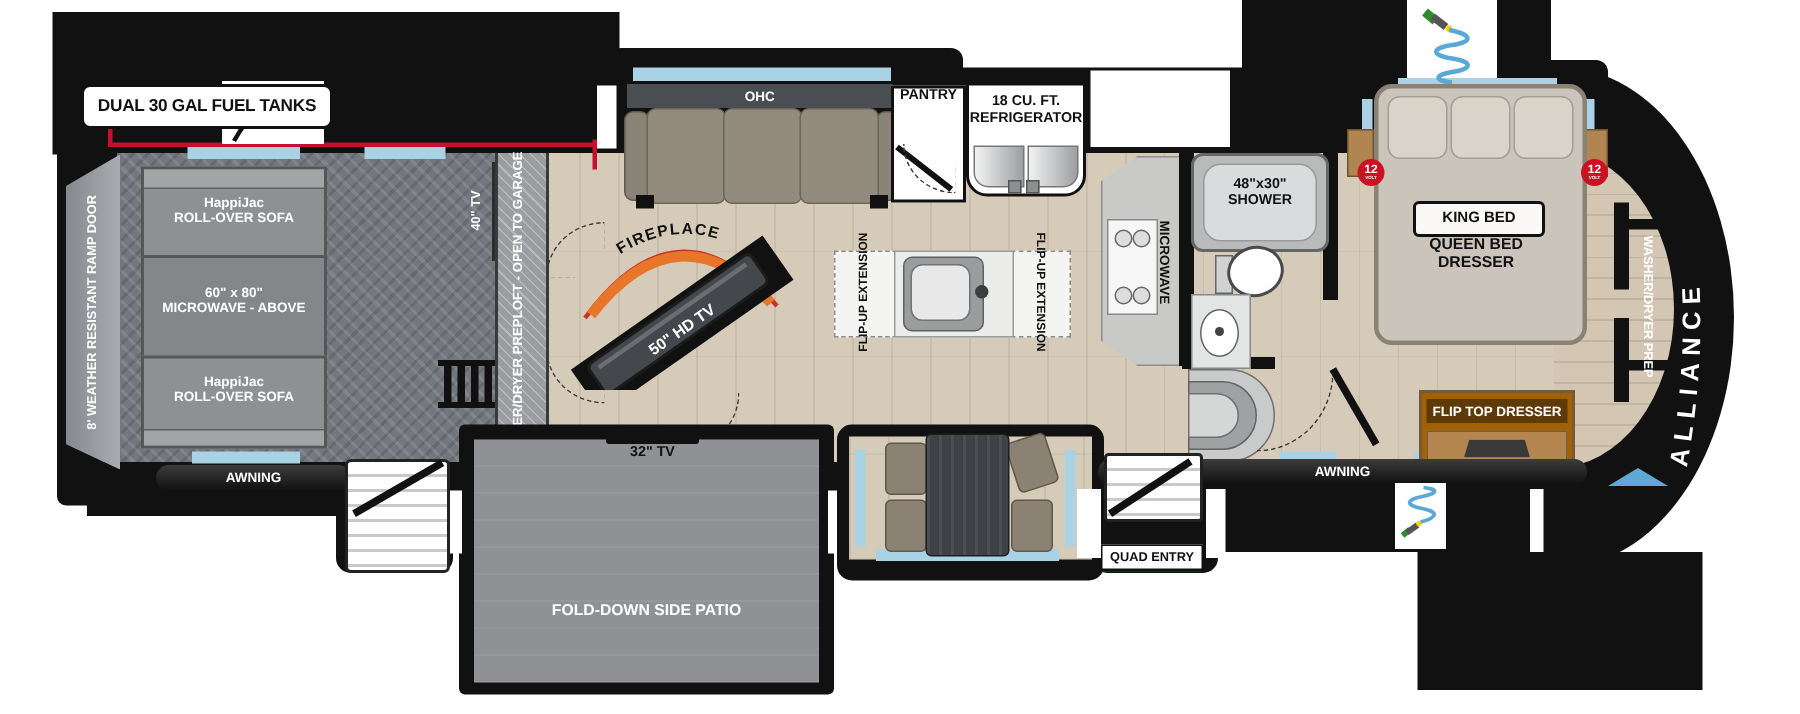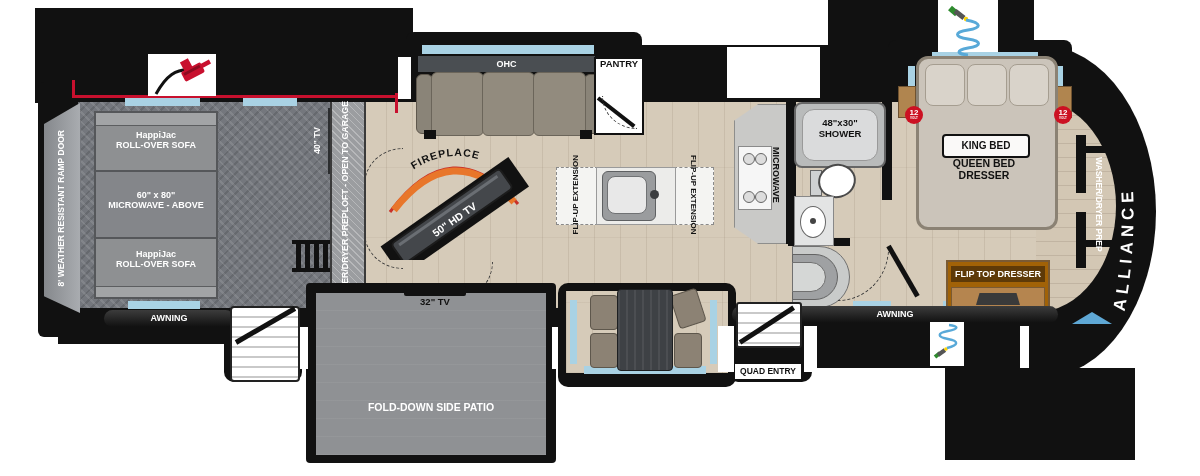--- a/index.html
+++ b/index.html
@@ -119,20 +119,28 @@
   <div class="a" style="left:533px;top:72px;width:51px;height:62px;background:#928b7e;border:1.5px solid #6b655a;border-radius:6px;"></div>
   <div class="a blk" style="left:424px;top:130px;width:12px;height:9px;"></div>
   <div class="a blk" style="left:580px;top:130px;width:12px;height:9px;"></div>
 
   <div class="a" style="left:594px;top:57px;width:46px;height:74px;background:#fff;border:2px solid #111;">
     <div class="t" style="font-size:9.5px;">PANTRY</div>
   </div>
   <div class="a blk" style="left:598px;top:96px;width:46px;height:4px;transform:rotate(38deg);transform-origin:0 50%;"></div>
   <div class="a dash" style="left:602px;top:96px;width:34px;height:32px;border-right:none;border-top:none;border-radius:0 0 0 100%;"></div>
 
+  <div class="a" style="left:644px;top:55px;width:76px;height:72px;background:#fff;border:2px solid #111;border-radius:0 0 14px 14px;">
+    <div class="t" style="font-size:9.5px;margin-top:6px;">18 CU. FT.</div>
+    <div class="t" style="font-size:9.5px;">REFRIGERATOR</div>
+    <div style="position:absolute;left:3px;bottom:4px;width:32px;height:26px;background:linear-gradient(90deg,#f2f2f2,#9d9fa1);border:1px solid #777;border-radius:0 0 0 10px;"></div>
+    <div style="position:absolute;right:3px;bottom:4px;width:32px;height:26px;background:linear-gradient(90deg,#f2f2f2,#9d9fa1);border:1px solid #777;border-radius:0 0 10px 0;"></div>
+    <div style="position:absolute;left:26px;bottom:0px;width:7px;height:7px;background:#8d8f91;border:1px solid #555;"></div>
+    <div style="position:absolute;left:38px;bottom:0px;width:7px;height:7px;background:#8d8f91;border:1px solid #555;"></div>
+  </div>
 
   <div class="a" style="left:556px;top:167px;width:40px;height:56px;background:#f4f4f2;border:1.5px dashed #8a8a8a;"></div>
   <div class="a" style="left:674px;top:167px;width:38px;height:56px;background:#f4f4f2;border:1.5px dashed #8a8a8a;"></div>
   <div class="a" style="left:596px;top:167px;width:78px;height:56px;background:#ececea;border:1.5px solid #9a9a9a;"></div>
   <div class="a" style="left:602px;top:171px;width:52px;height:48px;background:#9a9c9e;border-radius:6px;border:1.5px solid #5e6062;"></div>
   <div class="a" style="left:607px;top:176px;width:38px;height:36px;background:#e8e8e8;border:1.5px solid #707274;border-radius:8px;"></div>
   <div class="a" style="left:650px;top:190px;width:9px;height:9px;background:#3c3e40;border-radius:50%;"></div>
   <div class="a cen" style="left:560px;top:170px;width:32px;height:50px;">
     <div class="t vu" style="font-size:8px;">FLIP-UP EXTENSION</div>
   </div>
@@ -301,14 +309,17 @@
   <div class="a" style="left:148px;top:54px;width:68px;height:42px;background:#fff;"></div>
   <svg class="a" style="left:148px;top:54px;" width="68" height="42" viewBox="0 0 68 42">
     <path d="M8,40 C18,22 28,14 44,16" stroke="#111" stroke-width="3" fill="none"></path>
     <g transform="rotate(-28 46 18)">
       <rect x="34" y="12" width="22" height="11" rx="2" fill="#c8102e"></rect>
       <rect x="55" y="14" width="10" height="4.5" fill="#c8102e"></rect>
       <rect x="38" y="3" width="9" height="10" fill="#c8102e"></rect>
       <rect x="36" y="14" width="18" height="3" fill="#8c0b20"></rect>
     </g>
   </svg>
+  <div class="a cen" style="left:54px;top:56px;width:164px;height:26px;background:#fff;border:2.5px solid #111;border-radius:6px;">
+    <div class="t" style="font-size:11.5px;letter-spacing:-0.2px;">DUAL 30 GAL FUEL TANKS</div>
+  </div>
 
 </div>
 
 </body></html>

